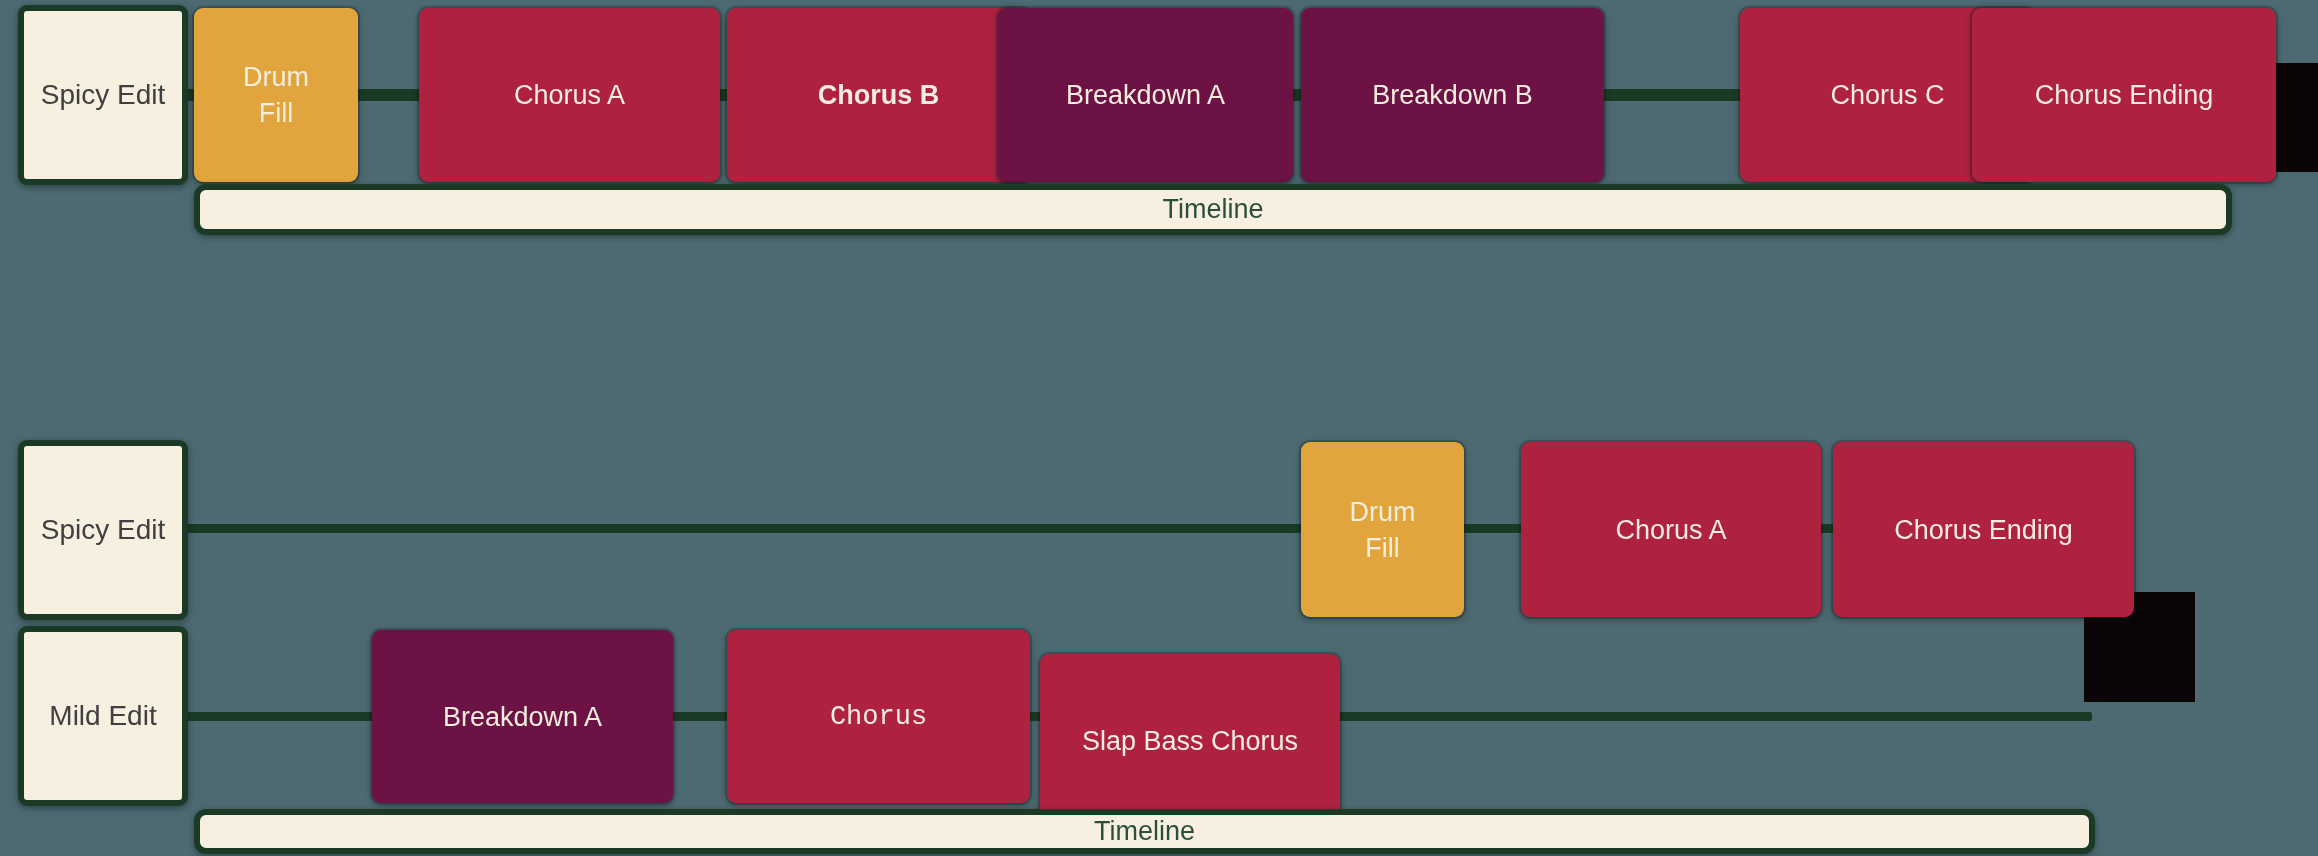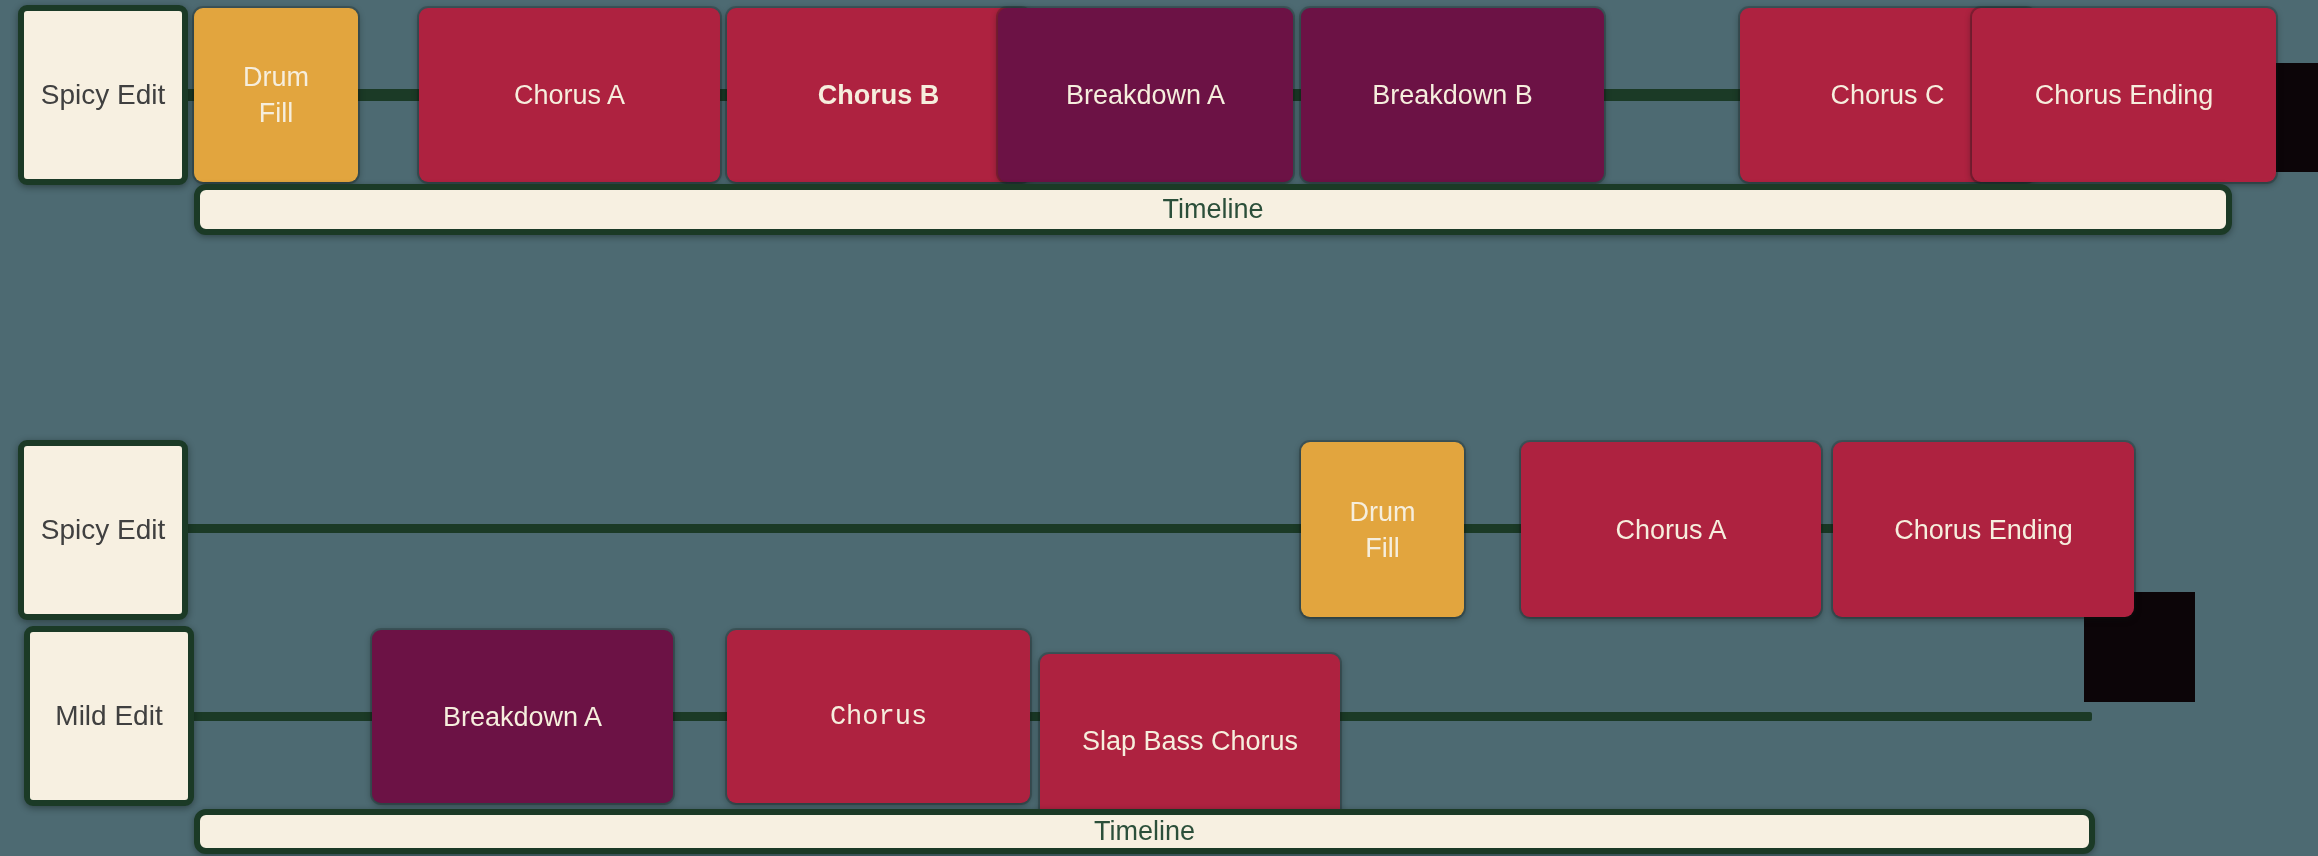--- a/index.html
+++ b/index.html
@@ -90,21 +90,21 @@
     <span>Chorus A</span>
   </div>
   <div class="node crimson" style="left:1786px;top:442px;width:301px;height:175px;">
     <span>Chorus Ending</span>
   </div>
 
   <div class="endnode" style="left:2084px;top:592px;width:111px;height:110px;"></div>
 
   <div class="edge" style="left:100px;top:712px;width:1992px;height:9px;"></div>
 
-  <div class="editlabel" style="left:24px;top:626px;width:170px;height:180px;">
+  <div class="editlabel" style="left:18px;top:626px;width:170px;height:180px;">
     <span>Mild Edit</span>
   </div>
 
   <div class="node plum" style="left:372px;top:630px;width:301px;height:173px;">
     <span>Breakdown A</span>
   </div>
   <div class="node crimson" style="left:680px;top:630px;width:303px;height:173px;font-family:Liberation Mono, monospace;">
     <span>Chorus</span>
   </div>
   <div class="node crimson" style="left:993px;top:654px;width:300px;height:173px;">

